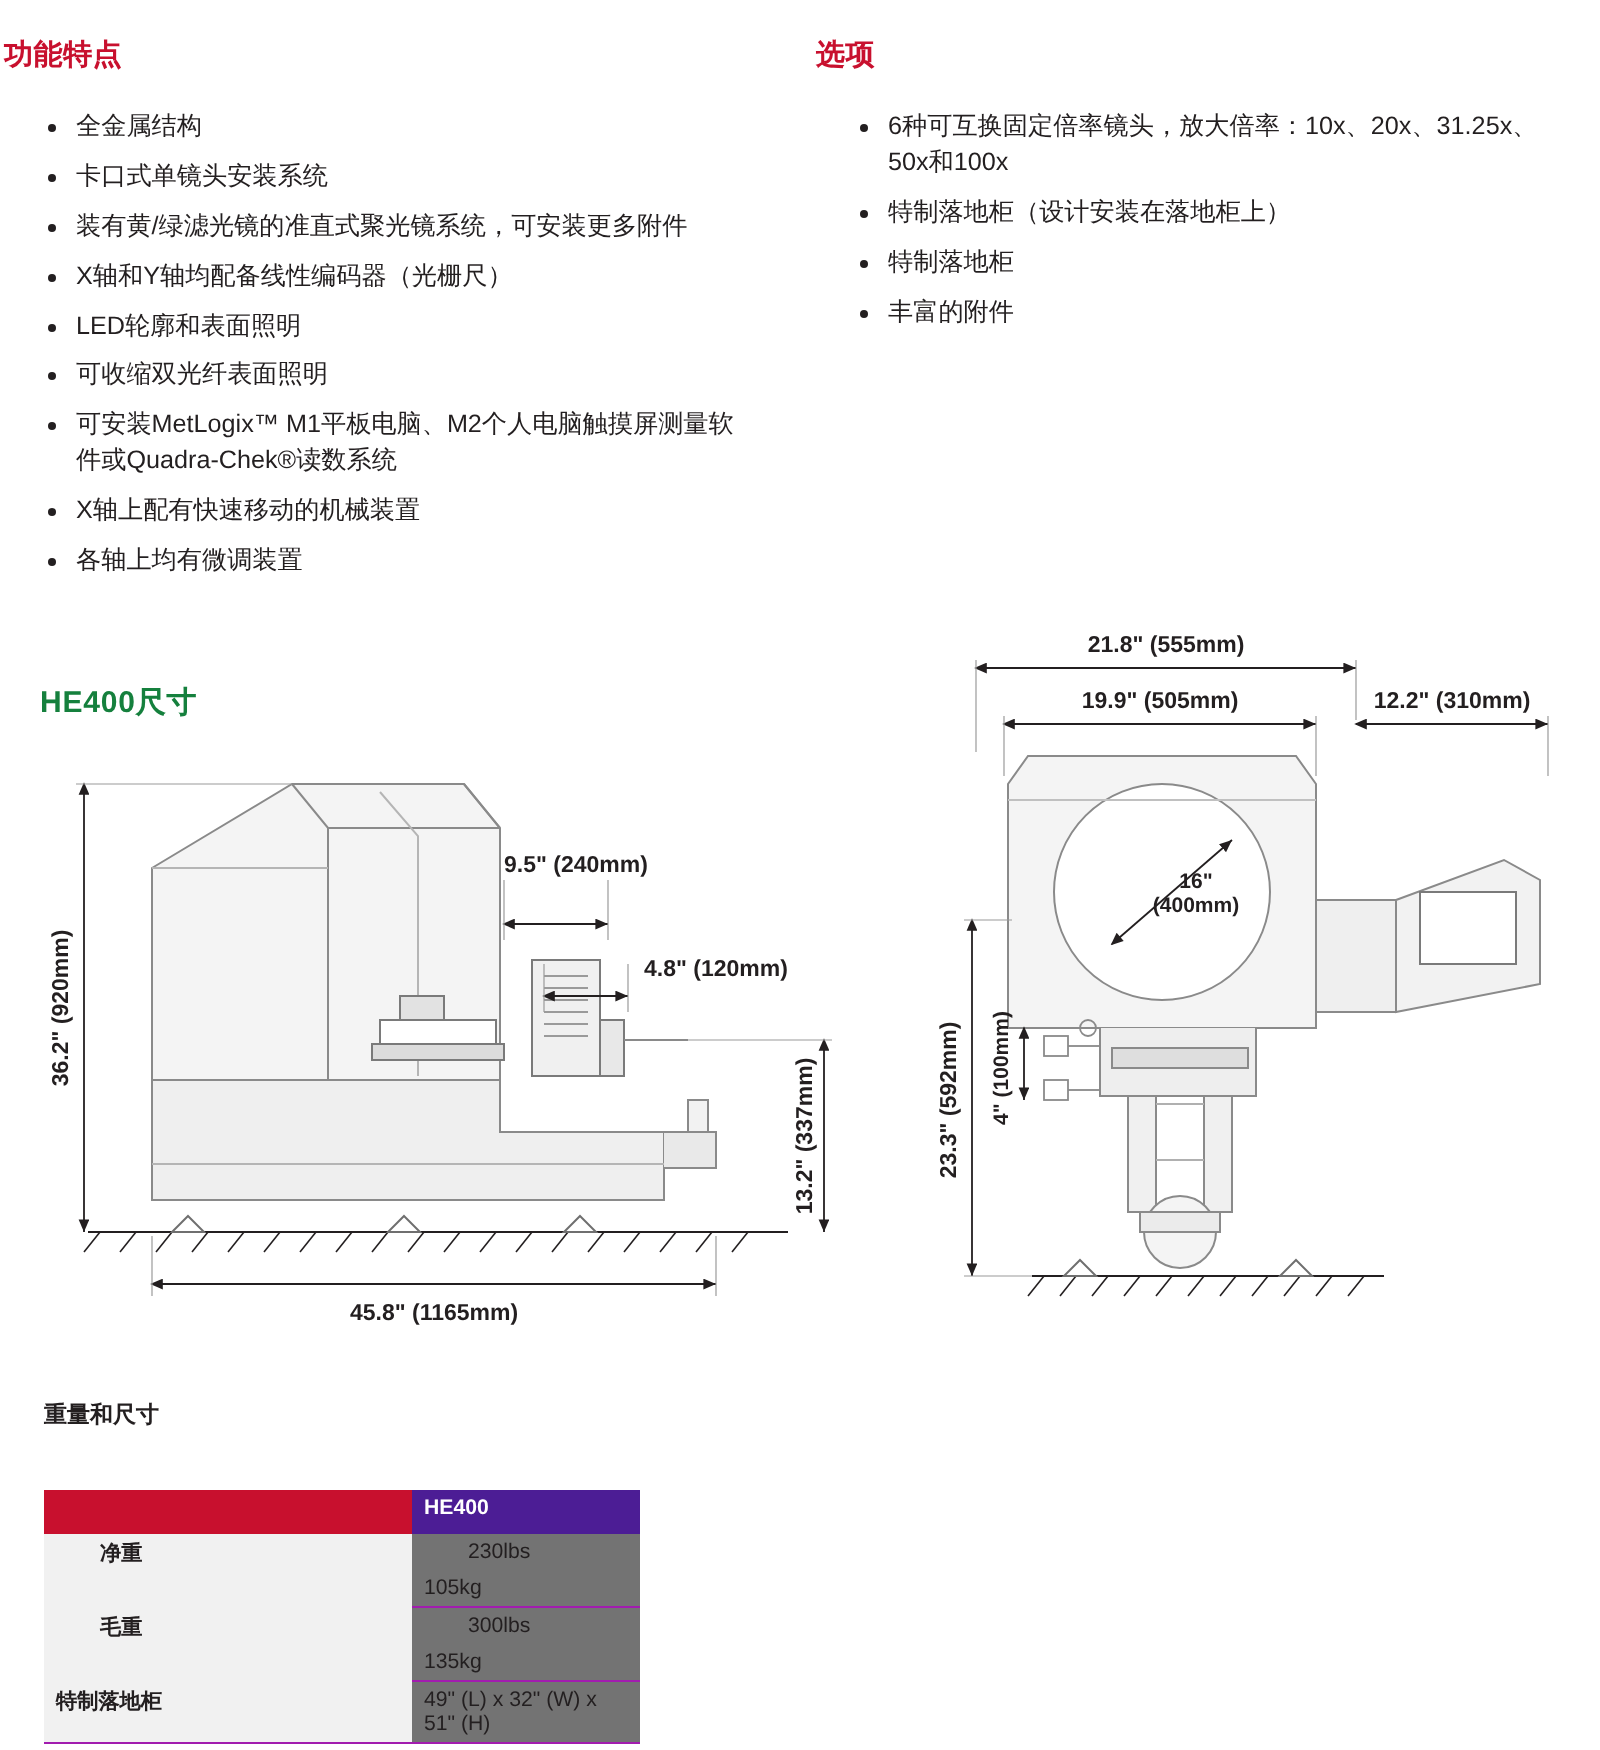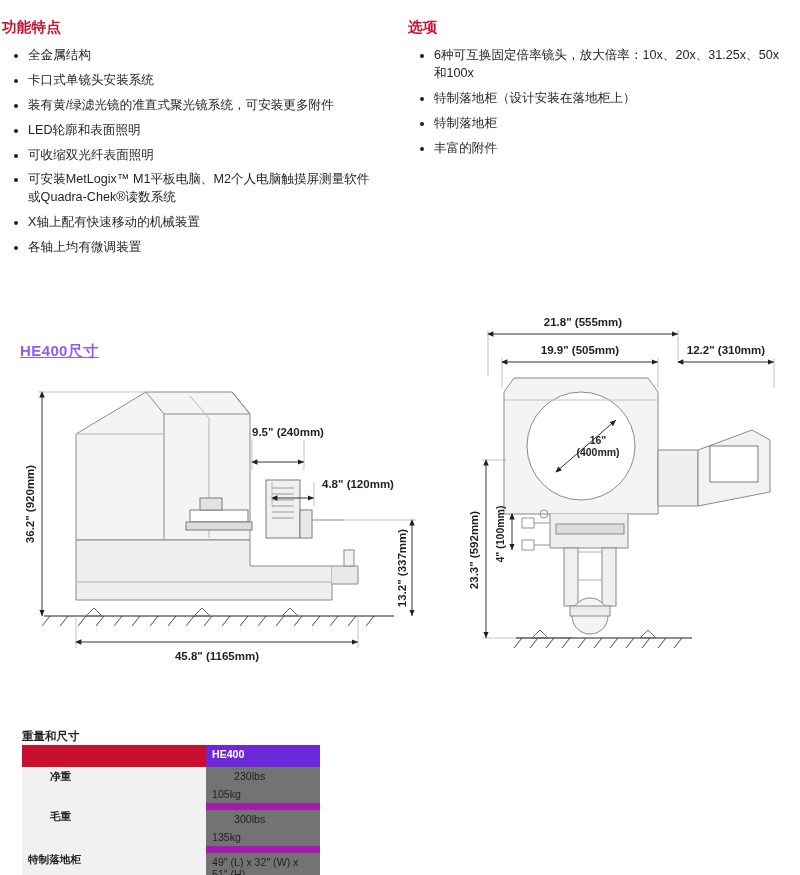--- a/index.html
+++ b/index.html
@@ -33,21 +33,21 @@
   .sec-title {
     color: #c8102e;
     font-size: 14.5px;
     font-weight: bold;
     margin: 0 0 10px 0;
     letter-spacing: 0.3px;
   }
 
   ul.bullets {
     list-style: none;
-    margin: 8px;
+    margin: 18px;
     padding: 0;
   }
   ul.bullets > li {
     position: relative;
     padding-left: 18px;
     margin-bottom: 7px;
     font-size: 12.6px;
     line-height: 1.42;
     color: #231f20;
   }
@@ -60,71 +60,70 @@
     height: 4px;
     border-radius: 50%;
     background: #231f20;
   }
 
   
   .dim-title {
     position: absolute;
     left: 20px;
     top: 342px;
-    color: #8b5cf6;
+    color: #15803d;
     font-size: 15px;
     font-weight: bold;
     letter-spacing: 0.4px;
-    text-decoration: underline;
   }
 
   .drawing {
     position: absolute;
   }
   .draw-left  { left: 14px;  top: 370px; }
   .draw-right { left: 452px; top: 300px; }
 
   svg text {
     font-family: "Liberation Sans", sans-serif;
     fill: #231f20;
   }
 
   
   .tbl-title {
     position: absolute;
     left: 22px;
-    top: 729px;
+    top: 700px;
     font-size: 11.5px;
     font-weight: bold;
     color: #231f20;
   }
   table.spec {
     position: absolute;
     left: 22px;
     top: 745px;
     width: 298px;
     border-collapse: collapse;
     font-size: 10.6px;
   }
   table.spec th, table.spec td {
     padding: 3px 6px;
     vertical-align: top;
     text-align: left;
     font-weight: normal;
     color: #231f20;
   }
   table.spec thead th {
-    background: #6d28d9;
+    background: #4c1d95;
     color: #ffffff;
     font-weight: bold;
     height: 16px;
   }
   table.spec thead th.blank { background: #c8102e; }
   table.spec tbody tr td {
-    border-bottom: 7px solid #a21caf;
+    border-bottom: 1px solid #a21caf;
     background: #f1f1f1;
   }
   table.spec tbody tr.nb td { border-bottom: none; padding-left: 28px; }
   table.spec td.lbl {
     width: 150px;
     font-weight: bold;
     background: #f1f1f1;
   }
   table.spec td.val { background: #737373; }
   .rowgrp-first td { padding-top: 6px; }
@@ -134,20 +133,21 @@
 <body>
 
 <div class="page">
 
   <div class="col col-left">
     <div class="sec-title">功能特点</div>
     <ul class="bullets">
       <li>全金属结构</li>
       <li>卡口式单镜头安装系统</li>
       <li>装有黄/绿滤光镜的准直式聚光镜系统，可安装更多附件</li>
+      <li>X轴和Y轴均配备线性编码器（光栅尺）</li>
       <li>LED轮廓和表面照明</li>
       <li>可收缩双光纤表面照明</li>
       <li>可安装MetLogix™ M1平板电脑、M2个人电脑触摸屏测量软件或Quadra-Chek®读数系统</li>
       <li>X轴上配有快速移动的机械装置</li>
       <li>各轴上均有微调装置</li>
     </ul>
   </div>
 
   <div class="col col-right">
     <div class="sec-title">选项</div>

